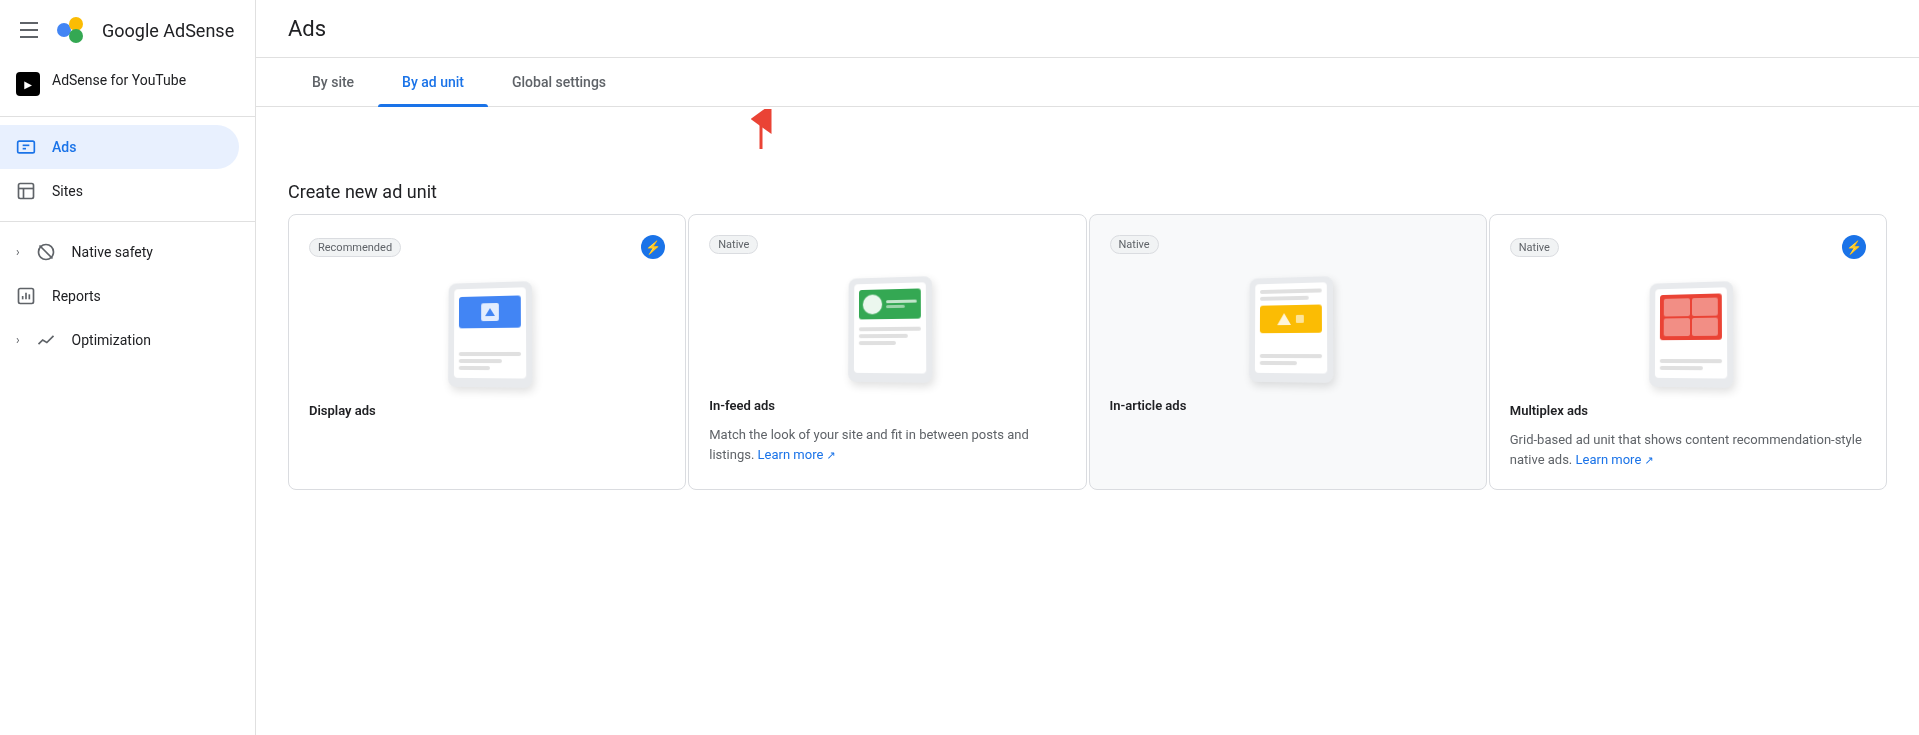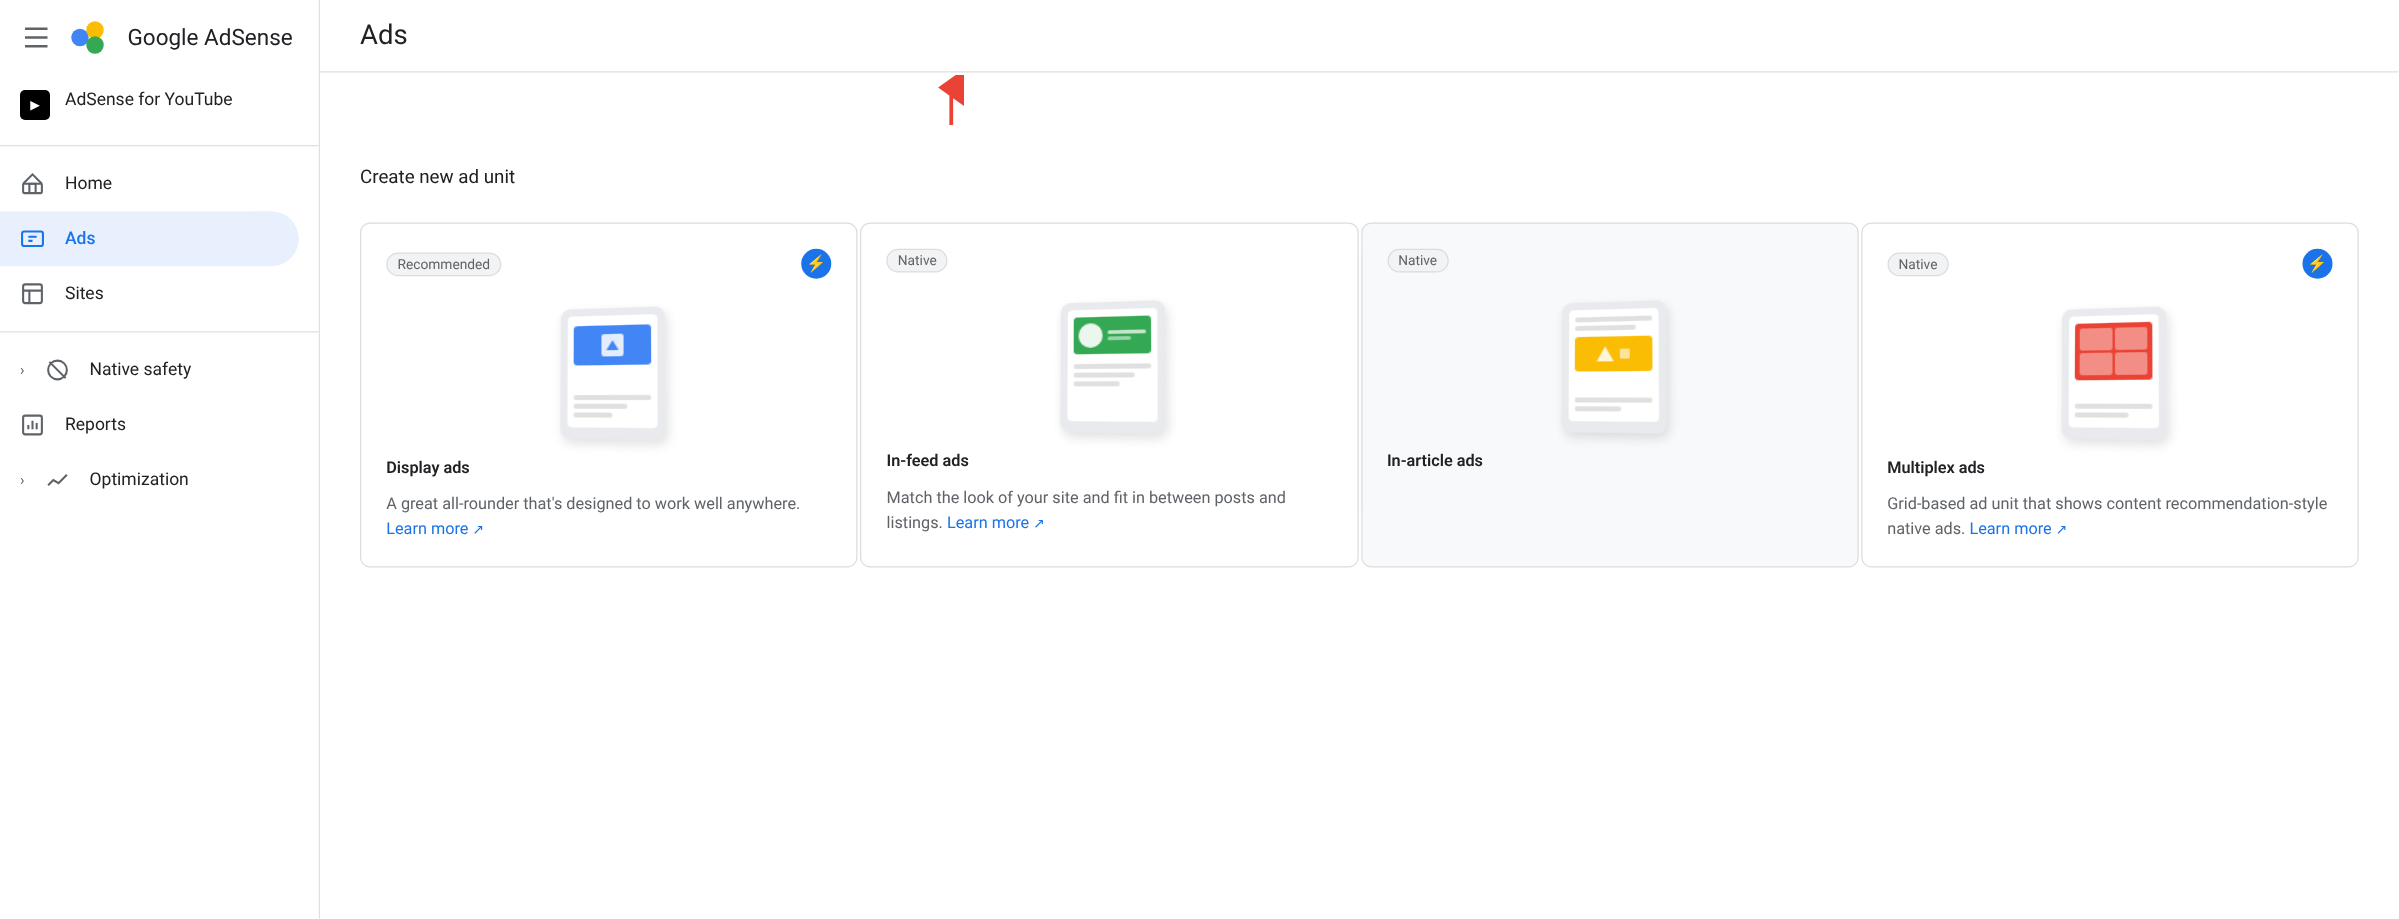--- a/index.html
+++ b/index.html
@@ -67,21 +67,21 @@
       position: relative; font-weight: 500;
     }
     .tab.active { color: #1a73e8; }
     .tab.active::after {
       content: ''; position: absolute; bottom: -1px; left: 0; right: 0;
       height: 3px; background: #1a73e8; border-radius: 3px 3px 0 0;
     }
 
     
     .content { padding: 24px 32px; overflow-y: auto; }
-    .section-title { font-size: 15px; font-weight: 400; color: #202124; margin-bottom: 28px; }
+    .section-title { font-size: 18px; font-weight: 400; color: #202124; margin-bottom: 12px; }
 
     
     .cards-grid {
       display: grid;
       grid-template-columns: repeat(4, 1fr);
       gap: 2px;
     }
     .card {
       border: 1px solid #dadce0; border-radius: 8px; padding: 20px;
       display: flex; flex-direction: column; gap: 12px; cursor: pointer;
@@ -130,30 +130,20 @@
     </div>
   </div>
 
   <div class="adsense-youtube">
     <div class="yt-icon"></div>
     <span>AdSense for YouTube</span>
   </div>
 
   <hr class="sidebar-divider">
 
-  <div class="sidebar-item">
-    <div class="icon">
-      <svg width="20" height="20" viewBox="0 0 24 24" fill="none" stroke="#5f6368" stroke-width="2">
-        <path d="M3 12L12 3l9 9"></path>
-        <path d="M9 21V12h6v9"></path>
-        <rect x="3" y="12" width="18" height="9" rx="1" fill="none"></rect>
-      </svg>
-    </div>
-    <span>Home</span>
-  </div>
 
   <div class="sidebar-item active">
     <div class="icon">
       <svg width="20" height="20" viewBox="0 0 24 24" fill="none" stroke="#1a73e8" stroke-width="2">
         <rect x="2" y="5" width="20" height="14" rx="2"></rect>
         <line x1="8" y1="10" x2="16" y2="10"></line>
         <line x1="8" y1="14" x2="12" y2="14"></line>
       </svg>
     </div>
     <span style="color:#1a73e8;font-weight:500;">Ads</span>
@@ -205,20 +195,25 @@
     </div>
     <span>Optimization</span>
   </div>
 </nav>
 
 <main class="main">
   <div class="main-header">
     <h1>Ads</h1>
   </div>
 
+  <div class="tabs">
+    <div class="tab">By site</div>
+    <div class="tab active">By ad unit</div>
+    <div class="tab">Global settings</div>
+  </div>
 
   <div style="position:relative; height:50px; padding-left: 32px;">
     <div style="position:absolute; left: 490px; top: 2px;">
       <svg width="30" height="42" viewBox="0 0 30 42">
         <defs>
           <marker id="arrowhead" markerWidth="10" markerHeight="7" refX="5" refY="3.5" orient="auto">
             <polygon points="0 7, 5 0, 10 7" fill="#ea4335"></polygon>
           </marker>
         </defs>
         <line x1="15" y1="40" x2="15" y2="10" stroke="#ea4335" stroke-width="3" marker-end="url(#arrowhead)"></line>
@@ -252,26 +247,20 @@
                 <div style="position:absolute;bottom:8px;left:5px;right:5px;">
                   <div style="height:4px;background:#e0e0e0;border-radius:2px;margin-bottom:3px;"></div>
                   <div style="height:4px;background:#e0e0e0;border-radius:2px;margin-bottom:3px;width:70%;"></div>
                   <div style="height:4px;background:#e0e0e0;border-radius:2px;width:50%;"></div>
                 </div>
               </div>
             </div>
           </div>
         </div>
         <div class="card-title">Display ads</div>
-        <div class="card-desc">
-          <span>A great all-rounder that's designed to work well anywhere.</span>
-          <a href="#" class="learn-more">
-            <span>Learn more</span> <span class="external-icon">↗</span>
-          </a>
-        </div>
       </div>
 
       <div class="card">
         <div class="card-header">
           <span class="card-badge">Native</span>
         </div>
         <div class="card-image">
           <div style="position:relative;width:110px;height:115px;">
             <div style="position:absolute;top:8px;left:15px;width:85px;height:105px;background:#e8eaed;border-radius:8px;transform:perspective(400px) rotateX(3deg) rotateY(-10deg);box-shadow:2px 4px 8px rgba(0,0,0,0.12);">
               <div style="margin:6px;background:#fff;border-radius:4px;height:90px;overflow:hidden;position:relative;">

